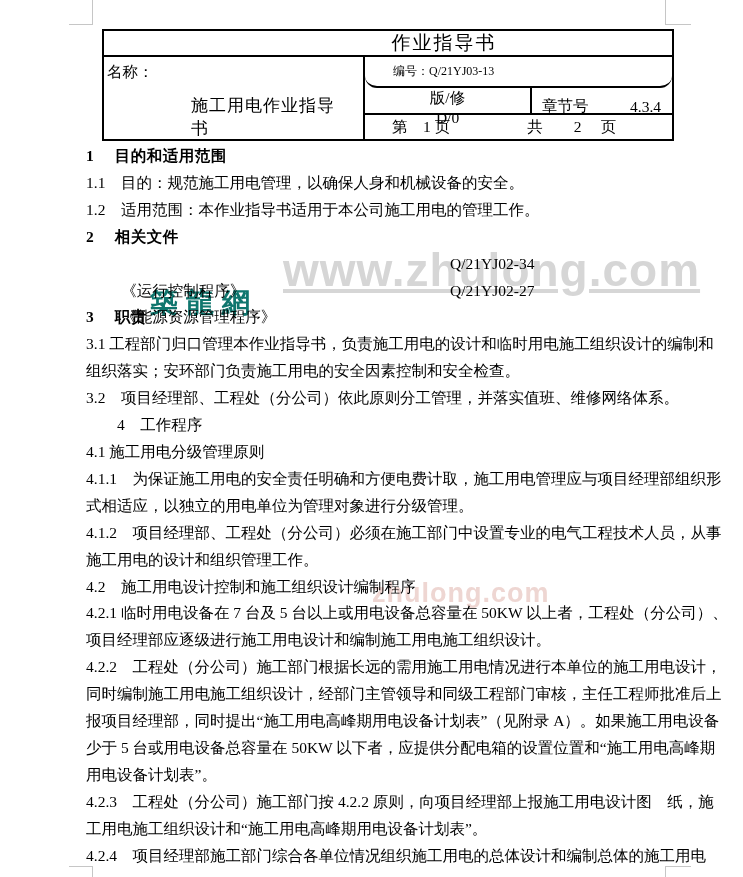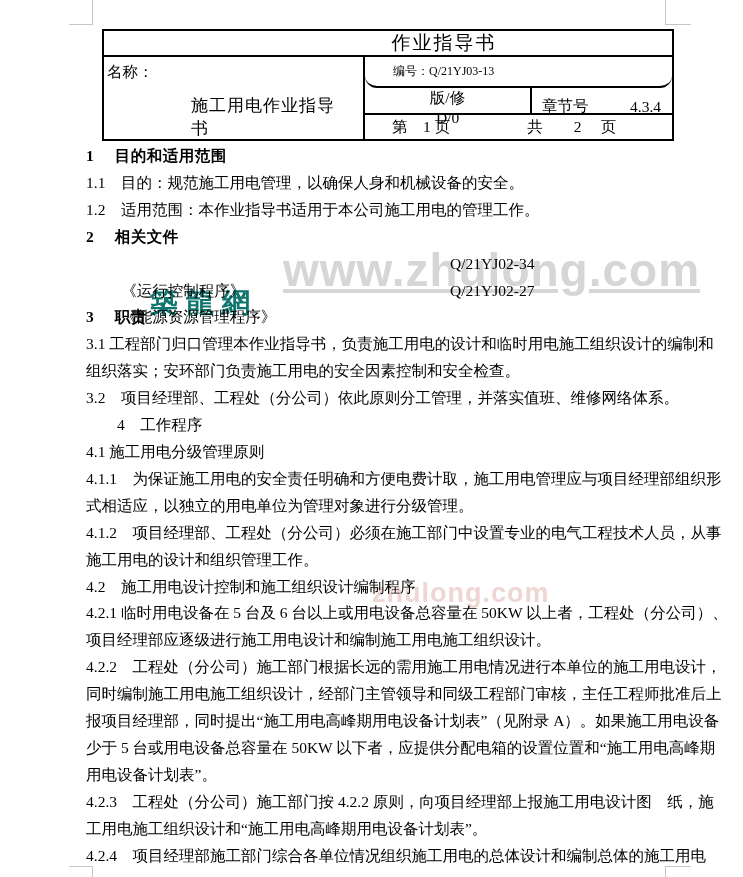--- a/index.html
+++ b/index.html
@@ -97,21 +97,21 @@
     <div class="ln">3.1 工程部门归口管理本作业指导书，负责施工用电的设计和临时用电施工组织设计的编制和</div>
     <div class="ln">组织落实；安环部门负责施工用电的安全因素控制和安全检查。</div>
     <div class="ln">3.2　项目经理部、工程处（分公司）依此原则分工管理，并落实值班、维修网络体系。</div>
     <div class="ln">　　4　工作程序</div>
     <div class="ln">4.1 施工用电分级管理原则</div>
     <div class="ln">4.1.1　为保证施工用电的安全责任明确和方便电费计取，施工用电管理应与项目经理部组织形</div>
     <div class="ln">式相适应，以独立的用电单位为管理对象进行分级管理。</div>
     <div class="ln">4.1.2　项目经理部、工程处（分公司）必须在施工部门中设置专业的电气工程技术人员，从事</div>
     <div class="ln">施工用电的设计和组织管理工作。</div>
     <div class="ln">4.2　施工用电设计控制和施工组织设计编制程序</div>
-    <div class="ln">4.2.1 临时用电设备在 5 台及 6 台以上或用电设备总容量在 50KW 以上者，工程处（分公司）、</div>
+    <div class="ln">4.2.1 临时用电设备在 7 台及 5 台以上或用电设备总容量在 50KW 以上者，工程处（分公司）、</div>
     <div class="ln">项目经理部应逐级进行施工用电设计和编制施工用电施工组织设计。</div>
     <div class="ln">4.2.2　工程处（分公司）施工部门根据长远的需用施工用电情况进行本单位的施工用电设计，</div>
     <div class="ln">同时编制施工用电施工组织设计，经部门主管领导和同级工程部门审核，主任工程师批准后上</div>
     <div class="ln">报项目经理部，同时提出“施工用电高峰期用电设备计划表”（见附录 A）。如果施工用电设备</div>
     <div class="ln">少于 5 台或用电设备总容量在 50KW 以下者，应提供分配电箱的设置位置和“施工用电高峰期</div>
     <div class="ln">用电设备计划表”。</div>
     <div class="ln">4.2.3　工程处（分公司）施工部门按 4.2.2 原则，向项目经理部上报施工用电设计图　纸，施</div>
     <div class="ln">工用电施工组织设计和“施工用电高峰期用电设备计划表”。</div>
     <div class="ln">4.2.4　项目经理部施工部门综合各单位情况组织施工用电的总体设计和编制总体的施工用电</div>
   </div>

